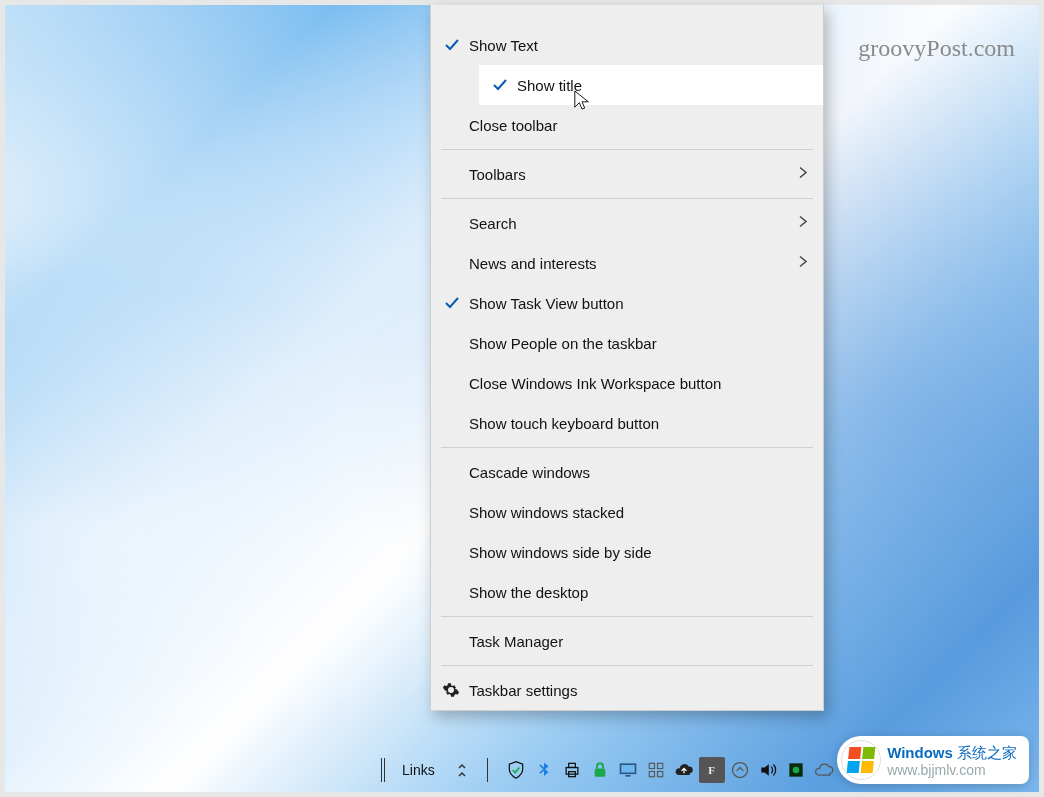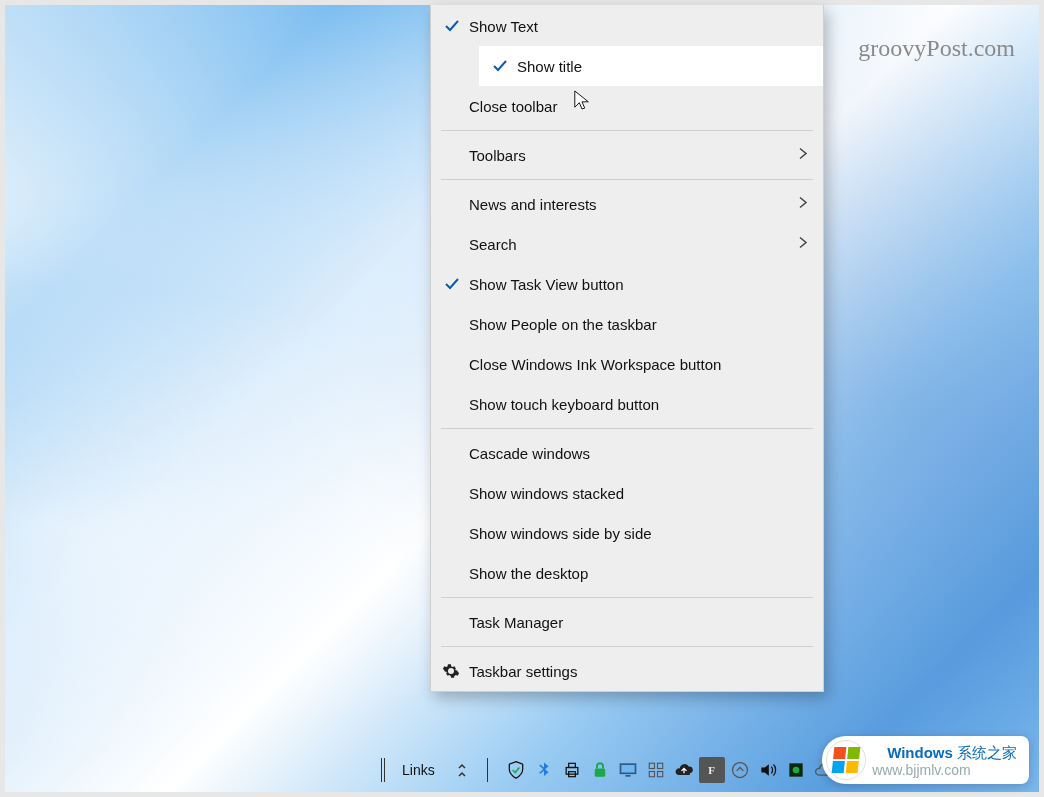--- a/index.html
+++ b/index.html
@@ -26,28 +26,28 @@
     background: #fff; border-radius: 24px 8px 8px 24px; padding: 4px 12px 4px 4px;
     box-shadow: 0 2px 10px rgba(0,0,0,0.2); z-index: 50;
   }
   .win-logo-circle {
     width: 40px; height: 40px; border-radius: 50%; background: #fff; border: 1px solid #e0e0e0;
     display:flex; align-items:center; justify-content:center;
   }
   .win-logo-grid { display:grid; grid-template-columns: 12px 12px; grid-template-rows: 12px 12px; gap: 2px; transform: skewX(-6deg); }
   .wl-a{background:#f25022;} .wl-b{background:#7fba00;} .wl-c{background:#00a4ef;} .wl-d{background:#ffb900;}
   .wm-text-1 { font-family: "Segoe UI", Arial; font-size: 15px; color: #0a6abf; font-weight:400; }
-  .wm-text-1 b { font-weight:600;margin-left:15px; }
+  .wm-text-1 b { font-weight:600; }
   .wm-text-2 { font-size: 14px; color: #9aa; line-height:1; }
 
   
   .ctx-menu {
     position: absolute; left: 425px; top: 0; width: 394px;
     background: #eeeeee; color: #111; border: 1px solid #cfcfcf; border-top: none;
-    box-shadow: 4px 6px 14px rgba(0,0,0,0.25); z-index: 20; padding-top: 1px;
+    box-shadow: 4px 6px 14px rgba(0,0,0,0.25); z-index: 20; padding-top: 20px;
   }
   .ctx-item {
     display: flex; align-items: center; height: 40px; font-size: 15px;
     padding-left: 38px; padding-right: 16px; position: relative; cursor: default;
   }
   .ctx-item .check {
     position: absolute; left: 12px; top: 50%; transform: translateY(-50%);
     width: 18px; height: 18px; display:flex; align-items:center; justify-content:center; color:#0a5ab4;
   }
   .ctx-item .gear {
@@ -110,27 +110,27 @@
       </div>
       <div class="ctx-sep"></div>
       <div class="ctx-item">
         <span>Toolbars</span>
         <span class="arrow"><svg width="12" height="16" viewBox="0 0 12 16">
             <path d="M3 3 L9 8 L3 13" fill="none" stroke="currentColor" stroke-width="1.5"></path>
           </svg></span>
       </div>
       <div class="ctx-sep"></div>
       <div class="ctx-item">
-        <span>News and interests</span>
+        <span>Search</span>
         <span class="arrow"><svg width="12" height="16" viewBox="0 0 12 16">
             <path d="M3 3 L9 8 L3 13" fill="none" stroke="currentColor" stroke-width="1.5"></path>
           </svg></span>
       </div>
       <div class="ctx-item">
-        <span>Search</span>
+        <span>News and interests</span>
         <span class="arrow"><svg width="12" height="16" viewBox="0 0 12 16">
             <path d="M3 3 L9 8 L3 13" fill="none" stroke="currentColor" stroke-width="1.5"></path>
           </svg></span>
       </div>
       <div class="ctx-item">
         <span class="check">
           <svg width="16" height="16" viewBox="0 0 16 16">
             <path d="M2 8 L6 12 L14 3" fill="none" stroke="currentColor" stroke-width="2"></path>
           </svg>
         </span>

